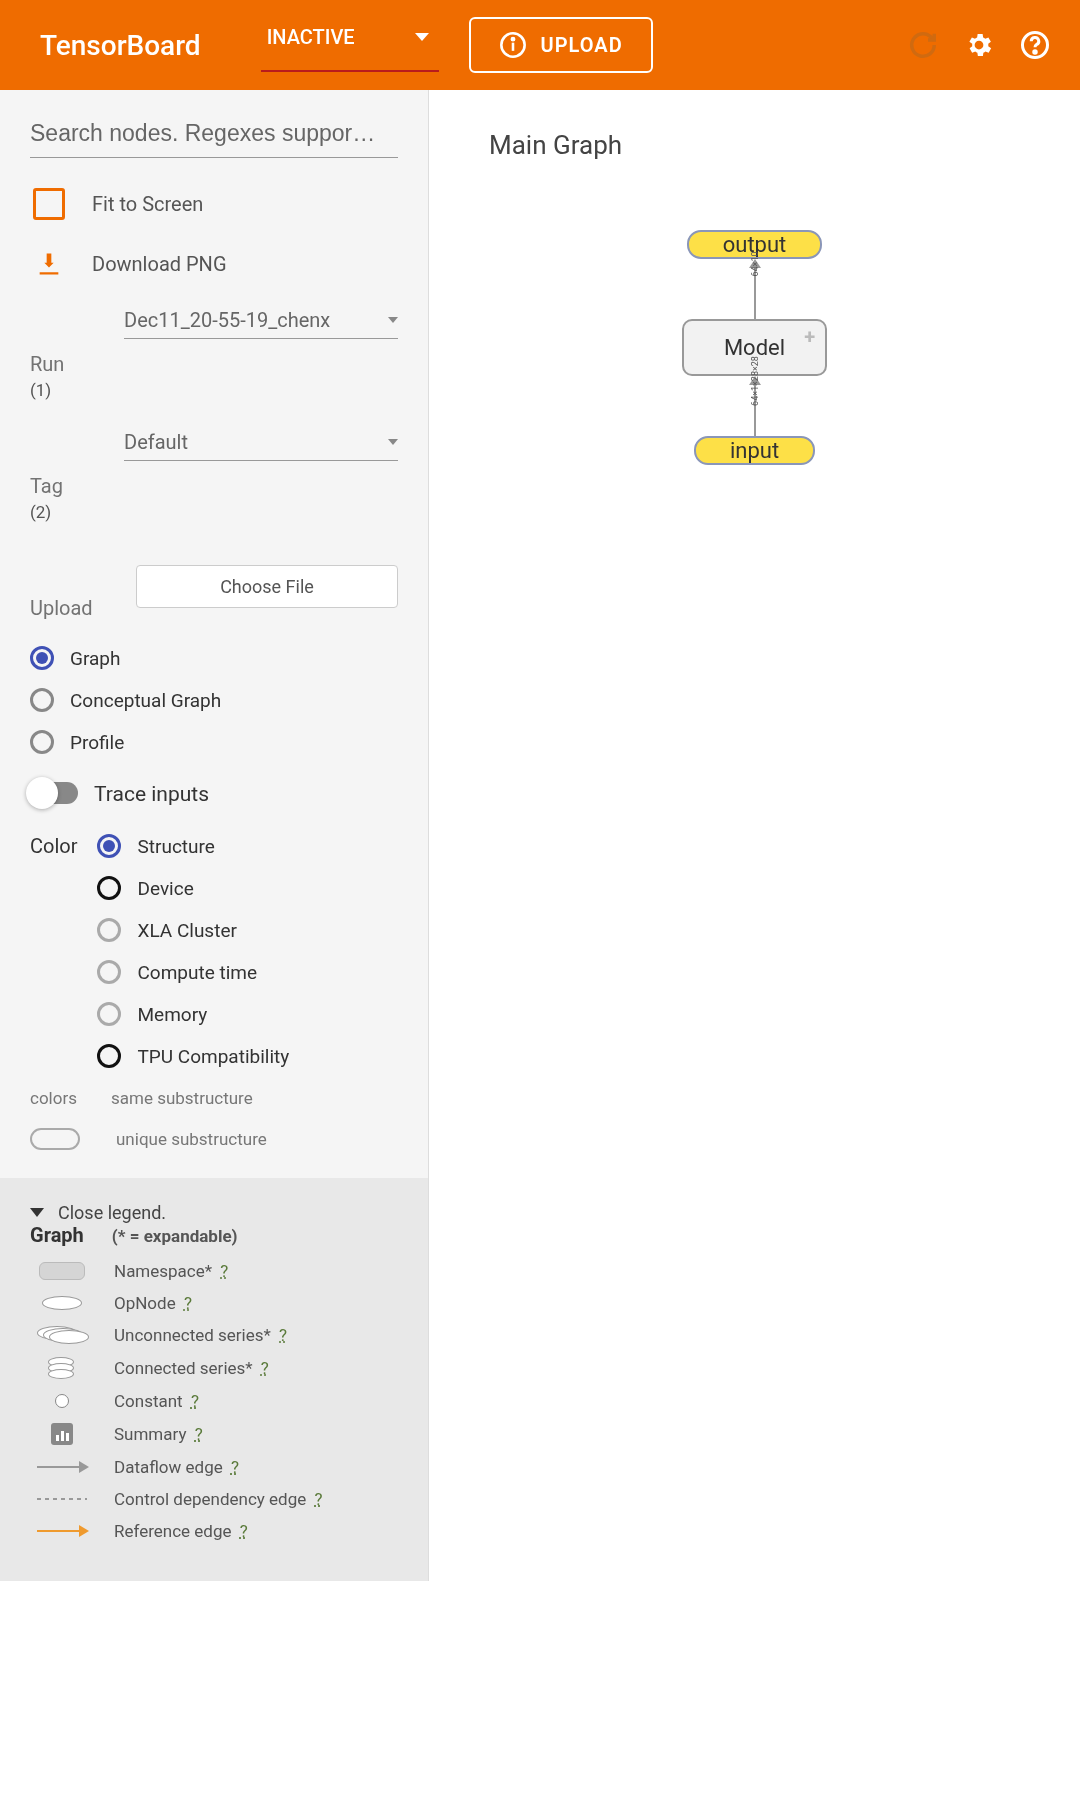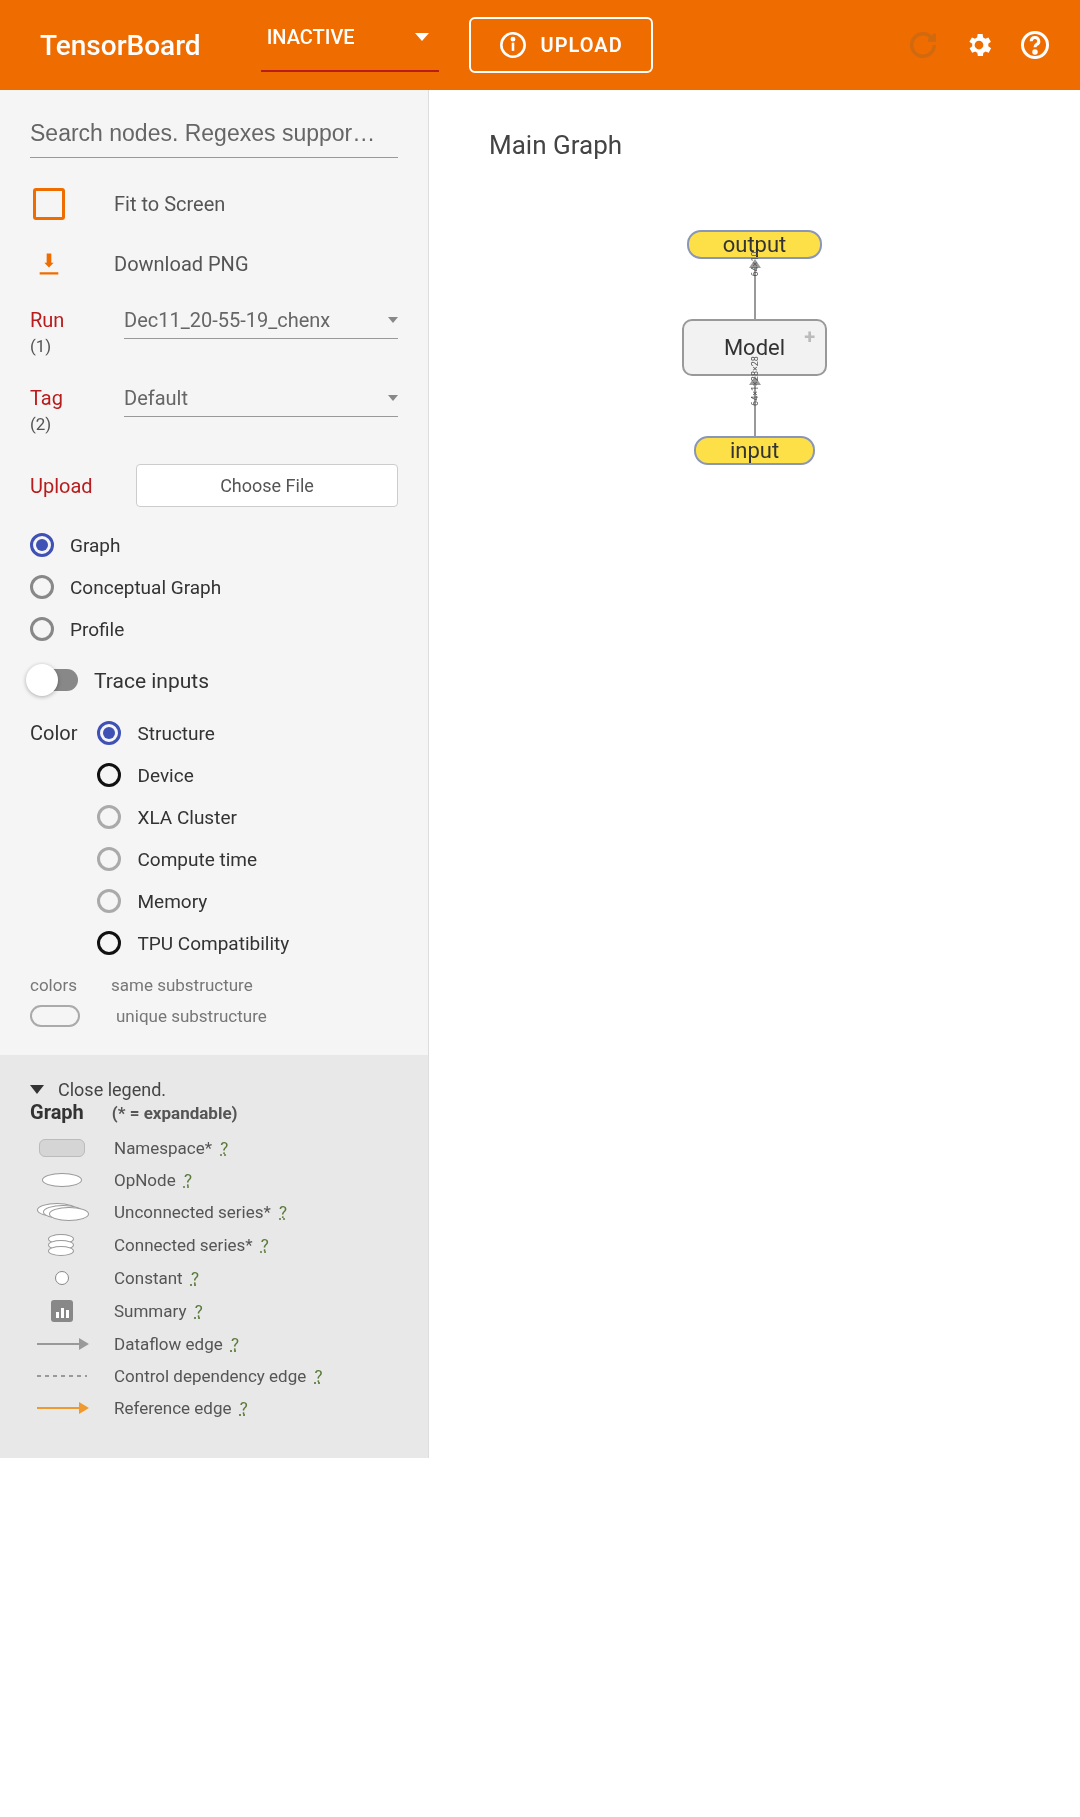--- a/index.html
+++ b/index.html
@@ -13,27 +13,27 @@
 .header-spacer { flex: 1; }
 .header-icons { display: flex; align-items: center; gap: 26px; }
 .header-icons svg { width: 30px; height: 30px; }
 
 .main { display: flex; }
 .sidebar { width: 429px; background: #f5f5f5; border-right: 1px solid #ddd; }
 .sidebar-pad { padding: 22px 30px 28px 30px; }
 .search-input { width: 100%; font-size: 23px; color: #666; border: none; border-bottom: 1px solid #999; background: transparent; padding: 8px 0 10px 0; outline: none; }
 .search-input::placeholder { color: #666; font-size: 23px; }
 
-.action-row { display: flex; align-items: center; gap: 46px; margin-top: 30px; font-size: 20px; color: #555; }
+.action-row { display: flex; align-items: center; gap: 24px; margin-top: 30px; font-size: 20px; color: #555; }
 .action-row .icon-box { width: 38px; display: flex; justify-content: center; }
 .fit-icon { width: 32px; height: 32px; border: 3px solid #ef6c00; border-radius: 3px; position: relative; }
 .dl-icon svg { width: 28px; height: 28px; fill: #ef6c00; }
 
 .kv-row { display: flex; align-items: flex-start; margin-top: 30px; gap: 16px; }
-.kv-label { width: 78px; font-size: 20px; color: #b91c1c; }
+.kv-label { width: 78px; font-size: 20px; color: #737373; margin-top: 44px; }
 .kv-sub { font-size: 17px; color: #555; margin-top: 4px; }
 .kv-select { flex: 1; border-bottom: 1px solid #999; font-size: 20px; color: #666; display: flex; justify-content: space-between; align-items: center; padding-bottom: 6px; min-width: 0; }
 .kv-select .text { white-space: nowrap; overflow: hidden; text-overflow: ellipsis; }
 .tiny-caret { width: 0; height: 0; border-left: 5px solid transparent; border-right: 5px solid transparent; border-top: 6px solid #888; }
 .choose-file { flex: 1; border: 1px solid #ccc; background: #fff; border-radius: 4px; padding: 10px 0; text-align: center; font-size: 18px; color: #555; }
 
 .radio-row { display: flex; align-items: center; gap: 16px; margin-top: 18px; font-size: 19px; }
 .radio { width: 24px; height: 24px; border: 3px solid #888; border-radius: 50%; display: flex; align-items: center; justify-content: center; flex-shrink: 0; }
 .radio.selected { border-color: #3f51b5; }
 .radio.selected::after { content: ""; width: 12px; height: 12px; background: #3f51b5; border-radius: 50%; }
@@ -220,21 +220,21 @@
               <div class="radio strong"></div>
               <span>TPU Compatibility</span>
             </div>
         </div>
       </div>
 
       <div class="colors-footer">
         <span>colors</span>
         <span>same substructure</span>
       </div>
-      <div class="colors-footer" style="margin-top:10px;gap:36px;">
+      <div class="colors-footer" style="margin-top:20px;gap:36px;">
         <span class="pill"></span>
         <span>unique substructure</span>
       </div>
     </div>
 
     <div class="legend-panel">
       <div class="close-legend">
         <span class="chev-down"></span>
         <span>Close legend.</span>
       </div>

